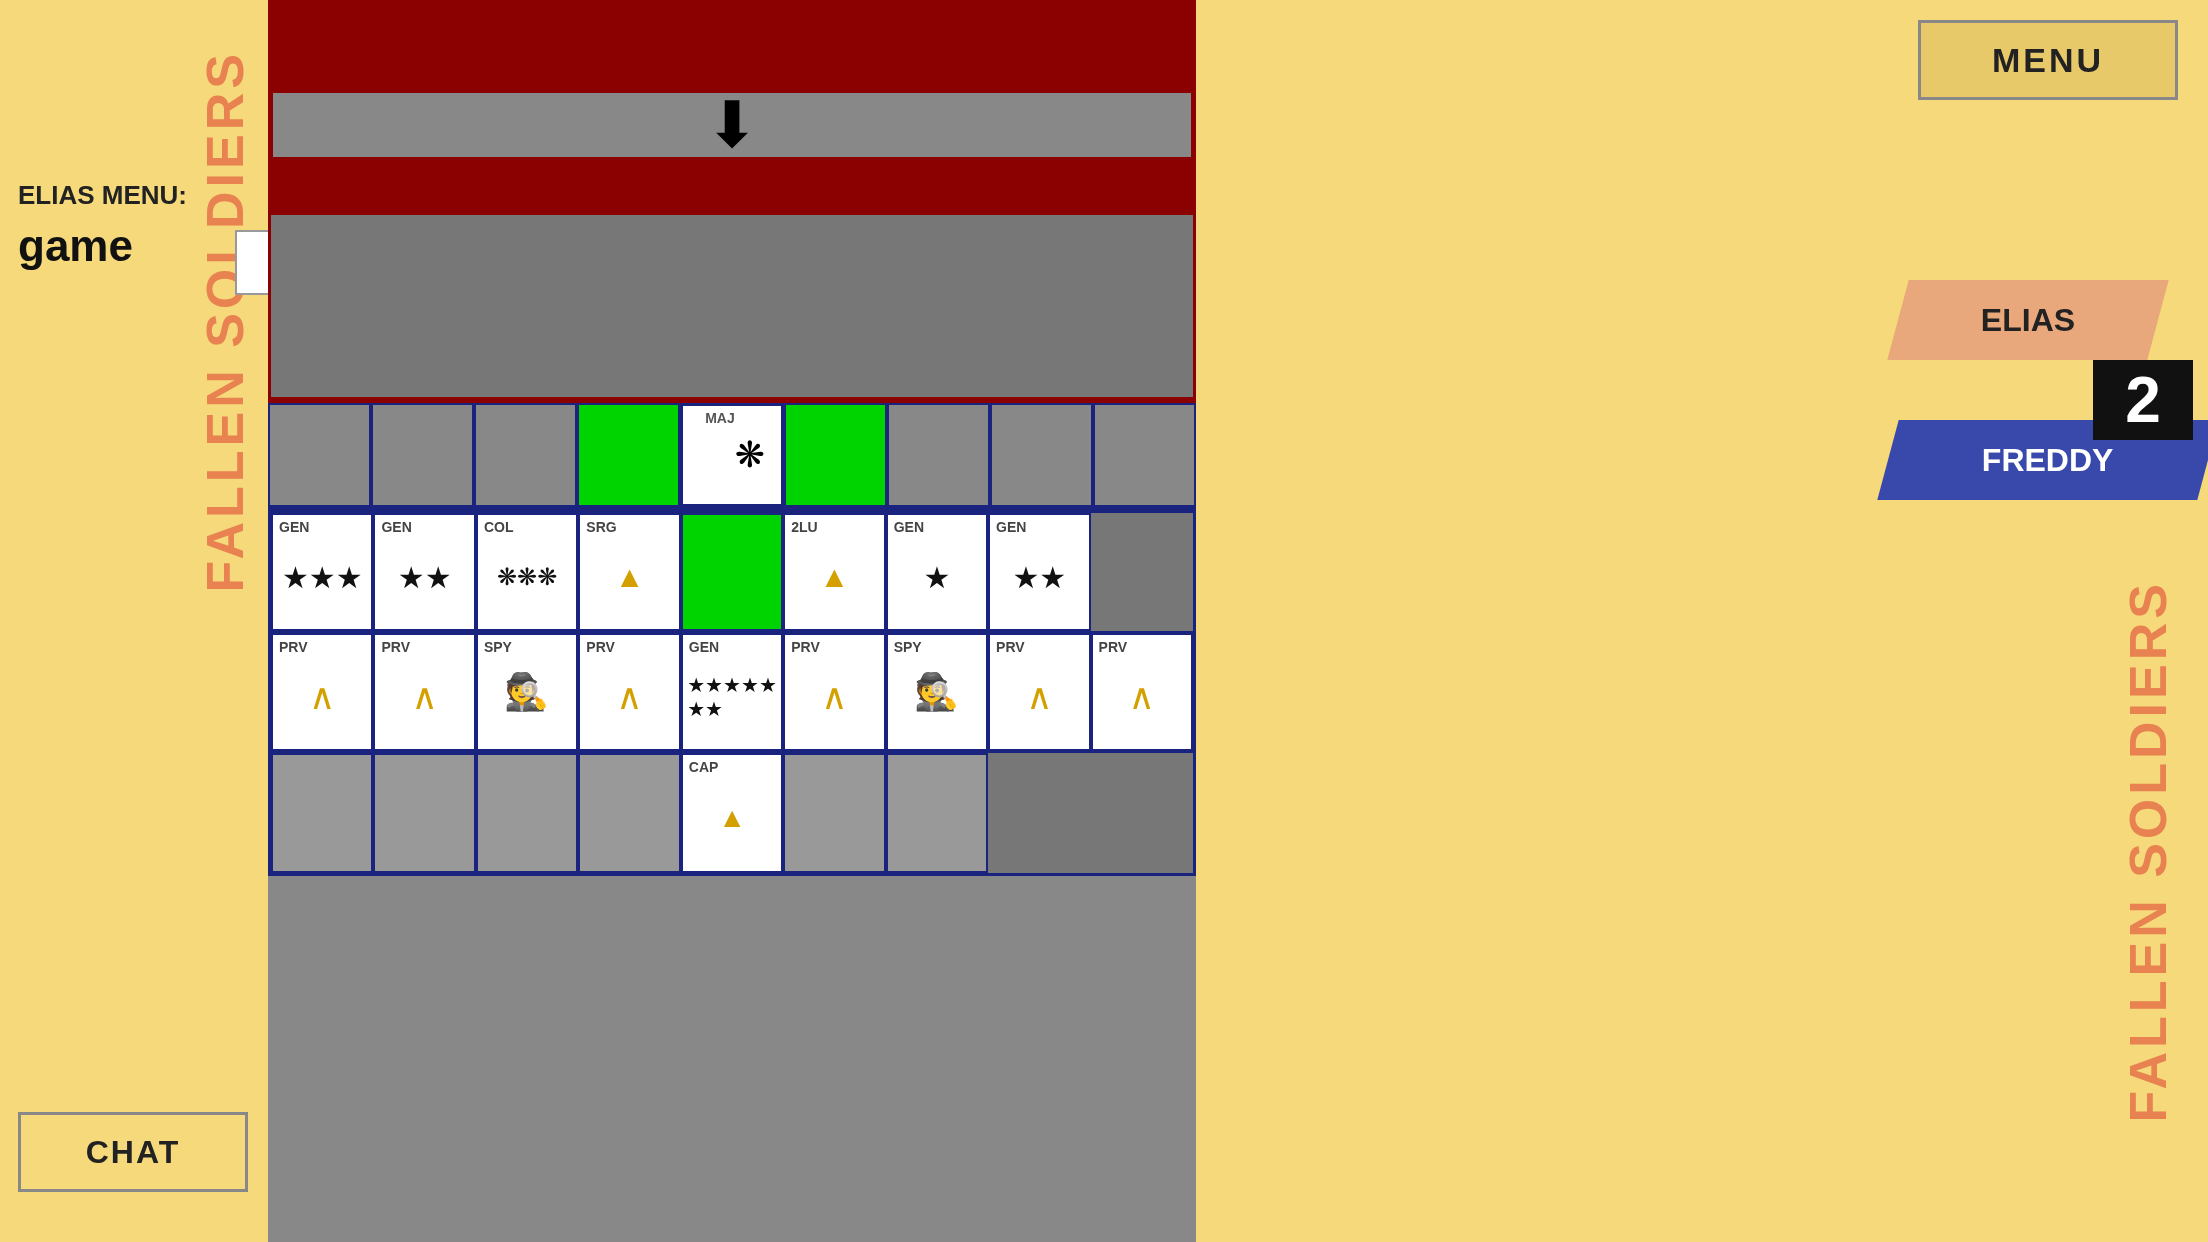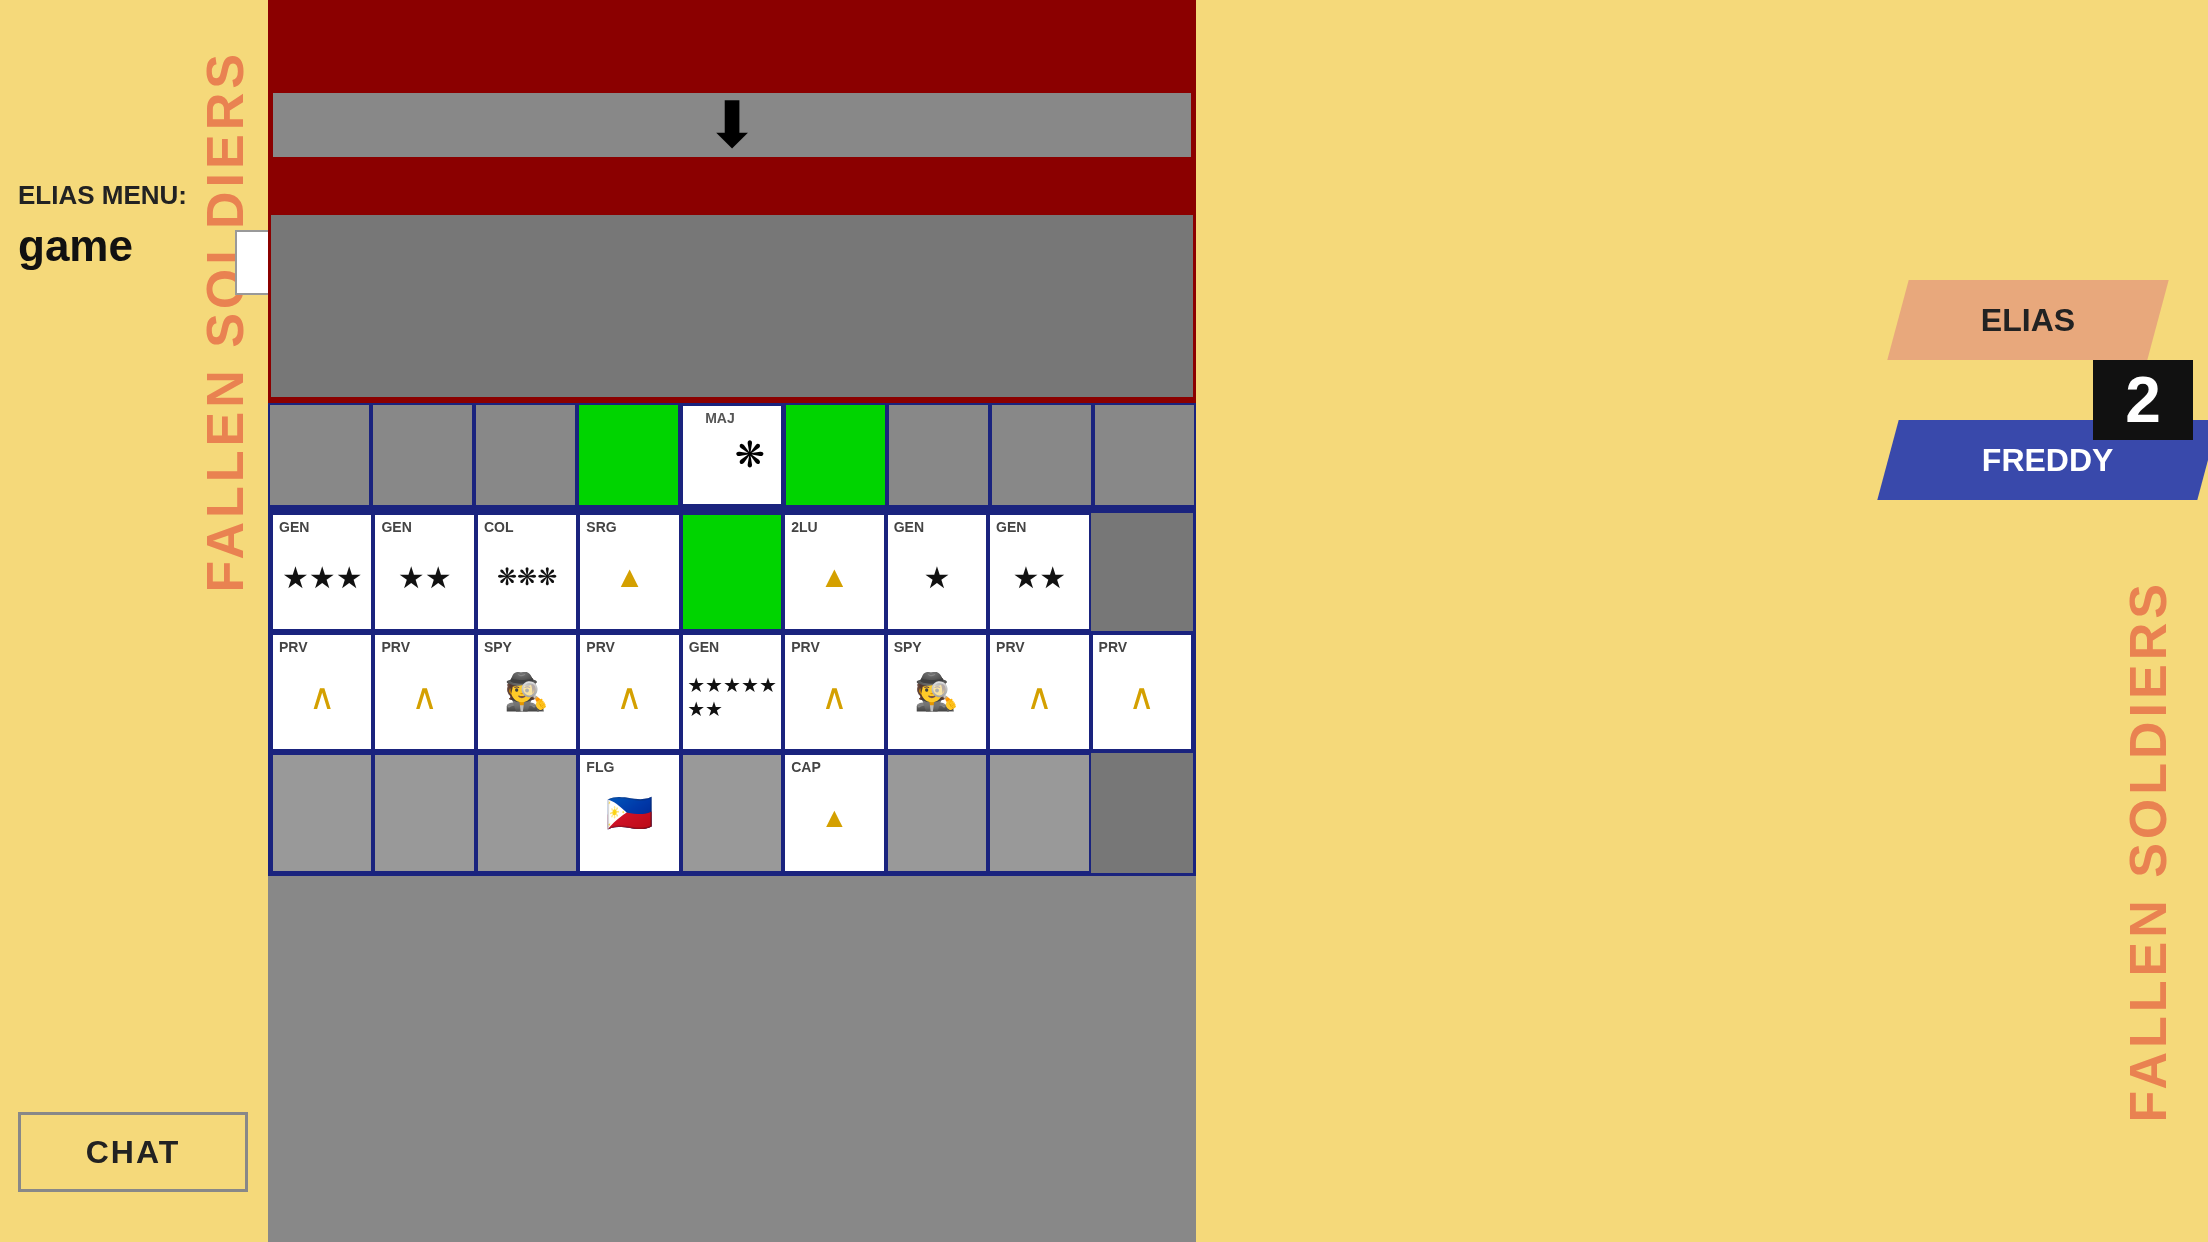--- a/index.html
+++ b/index.html
@@ -483,36 +483,33 @@
       <div class="player-cell white">
         <span class="rank-label">PRV</span>
         <span class="rank-icon gold" style="font-size:36px;">∧</span>
       </div>
     </div>
 
     <div id="player-grid-3">
       <div class="player-cell"></div>
       <div class="player-cell"></div>
       <div class="player-cell"></div>
-      <div class="player-cell white">
-        <span class="rank-label">FLG</span>
-        <span class="flag-emoji">🇵🇭</span>
-      </div>
       <div class="player-cell"></div>
       <div class="player-cell white">
         <span class="rank-label">CAP</span>
         <span class="rank-icon gold" style="font-size:28px;">▲</span>
       </div>
       <div class="player-cell"></div>
       <div class="player-cell"></div>
     </div>
   </div>
 </div>
 
 <div id="right-panel">
+  <button id="menu-button">MENU</button>
 
   <div id="elias-banner">
     <span id="elias-banner-text">ELIAS</span>
   </div>
 
   <div id="score-number">2</div>
 
   <div id="freddy-banner">
     <span id="freddy-banner-text">FREDDY</span>
   </div>

